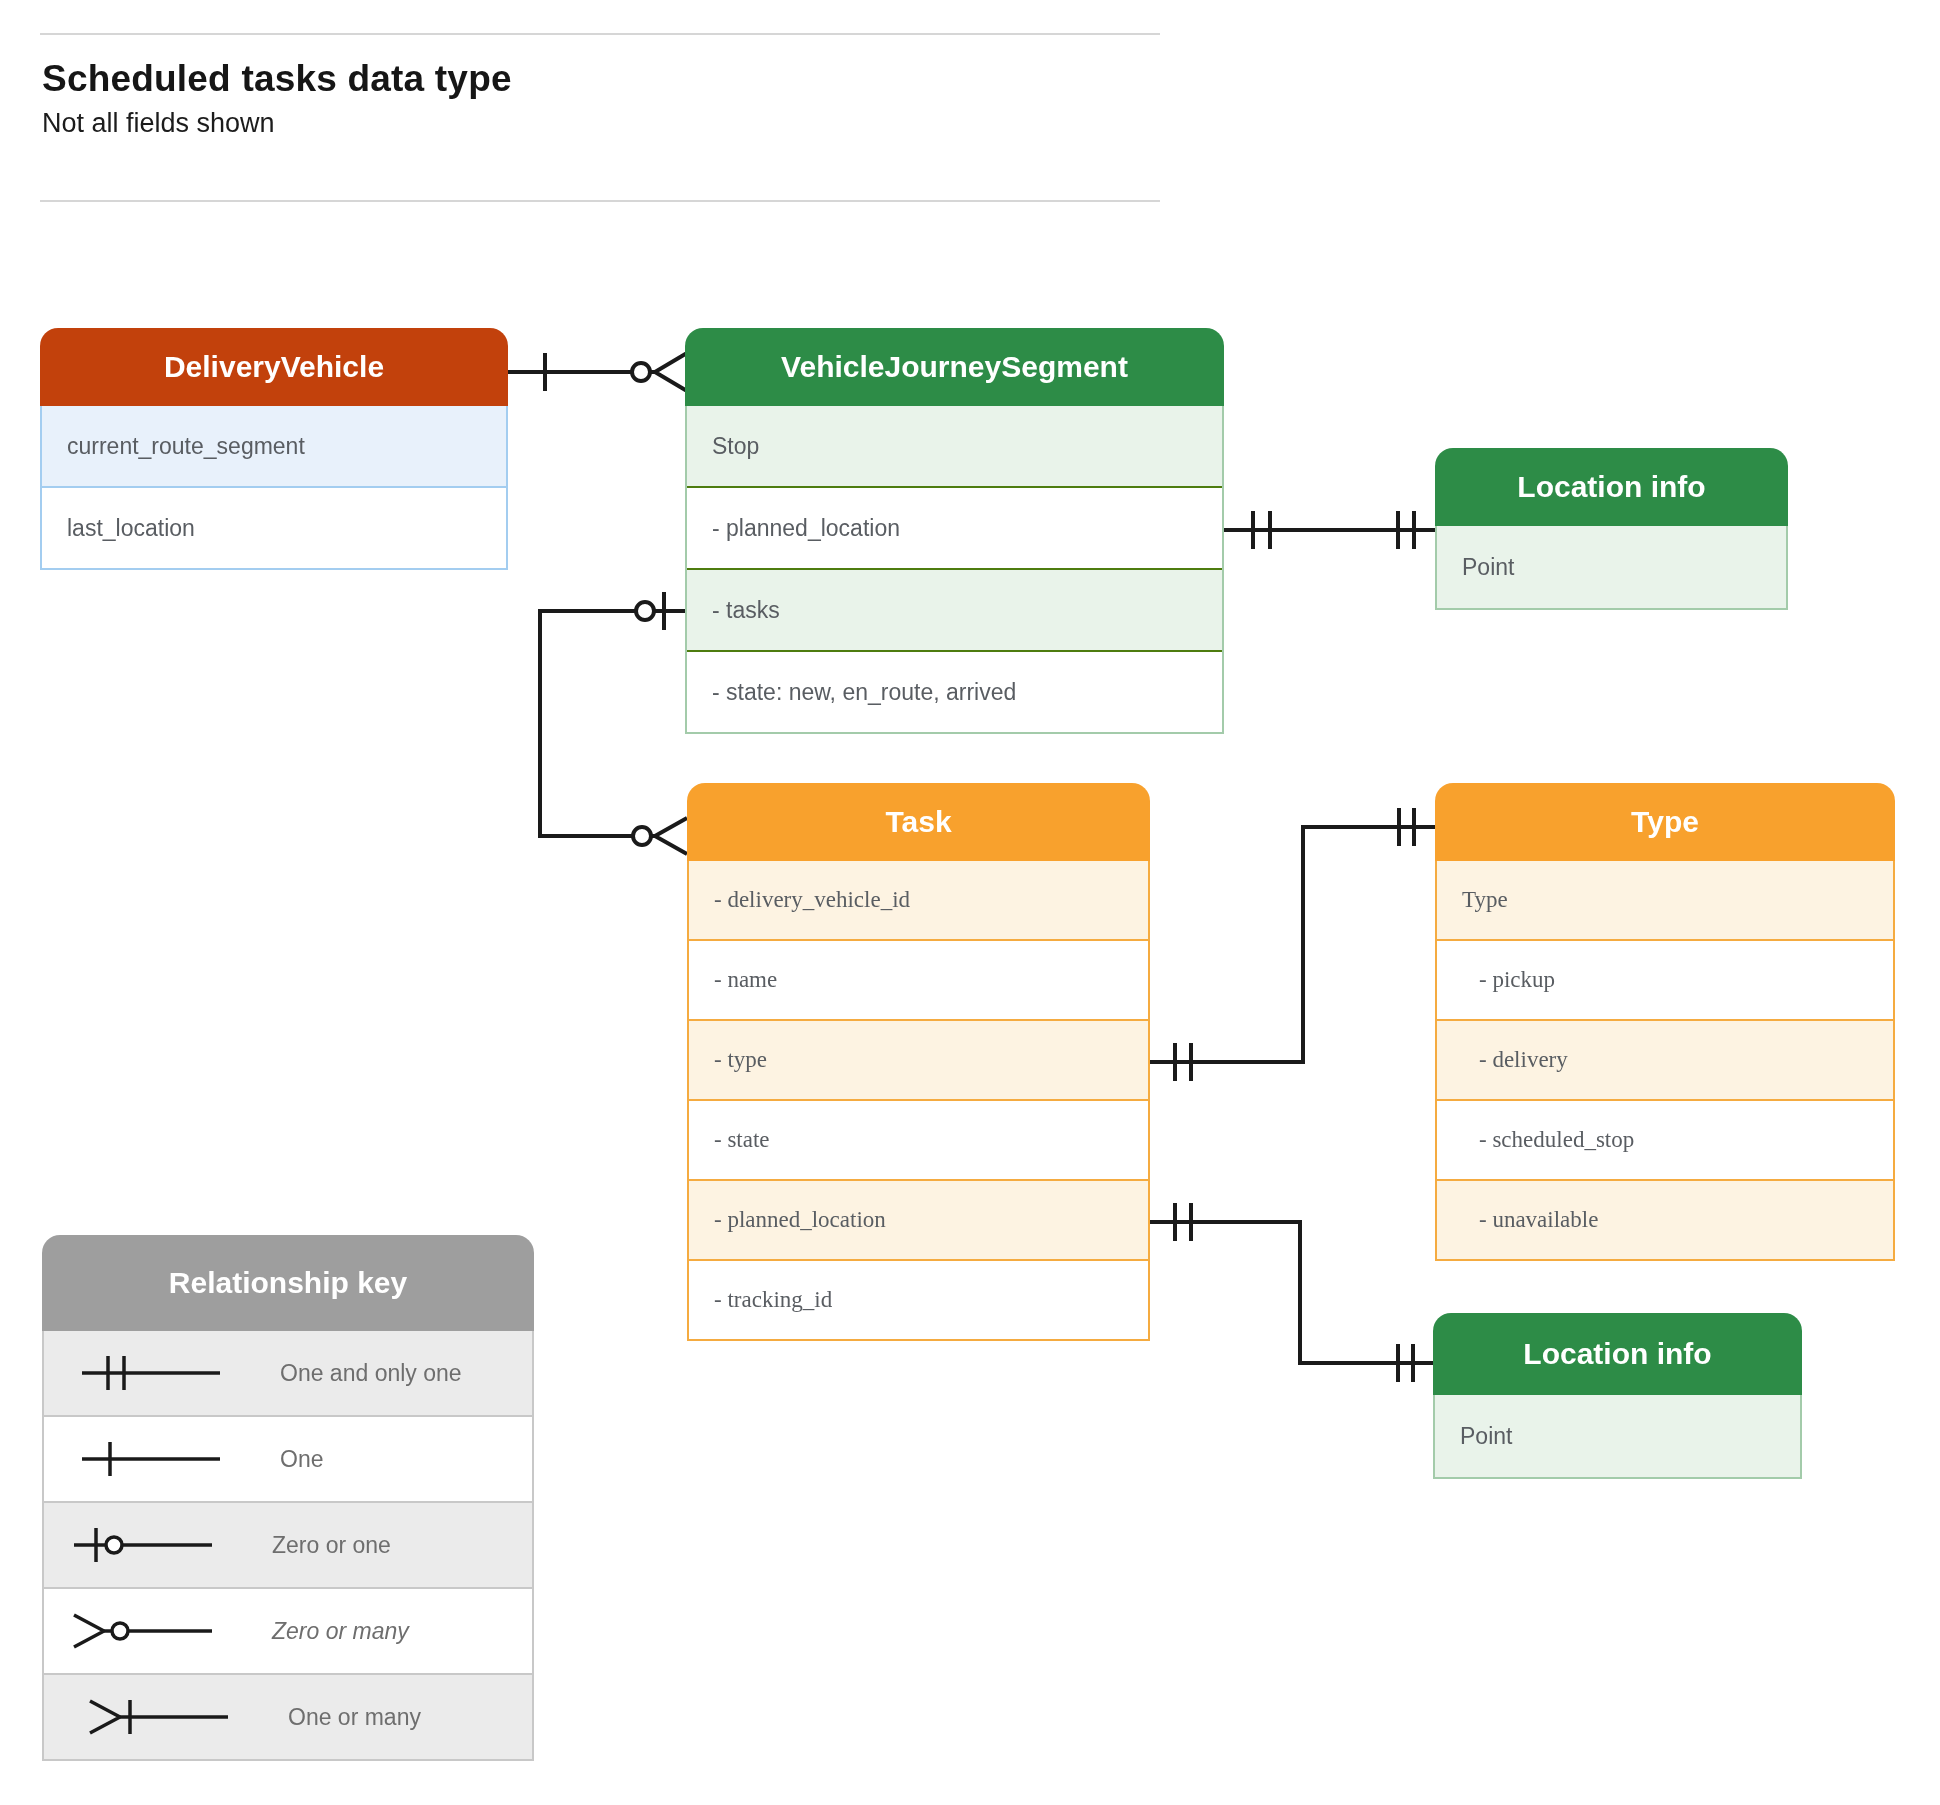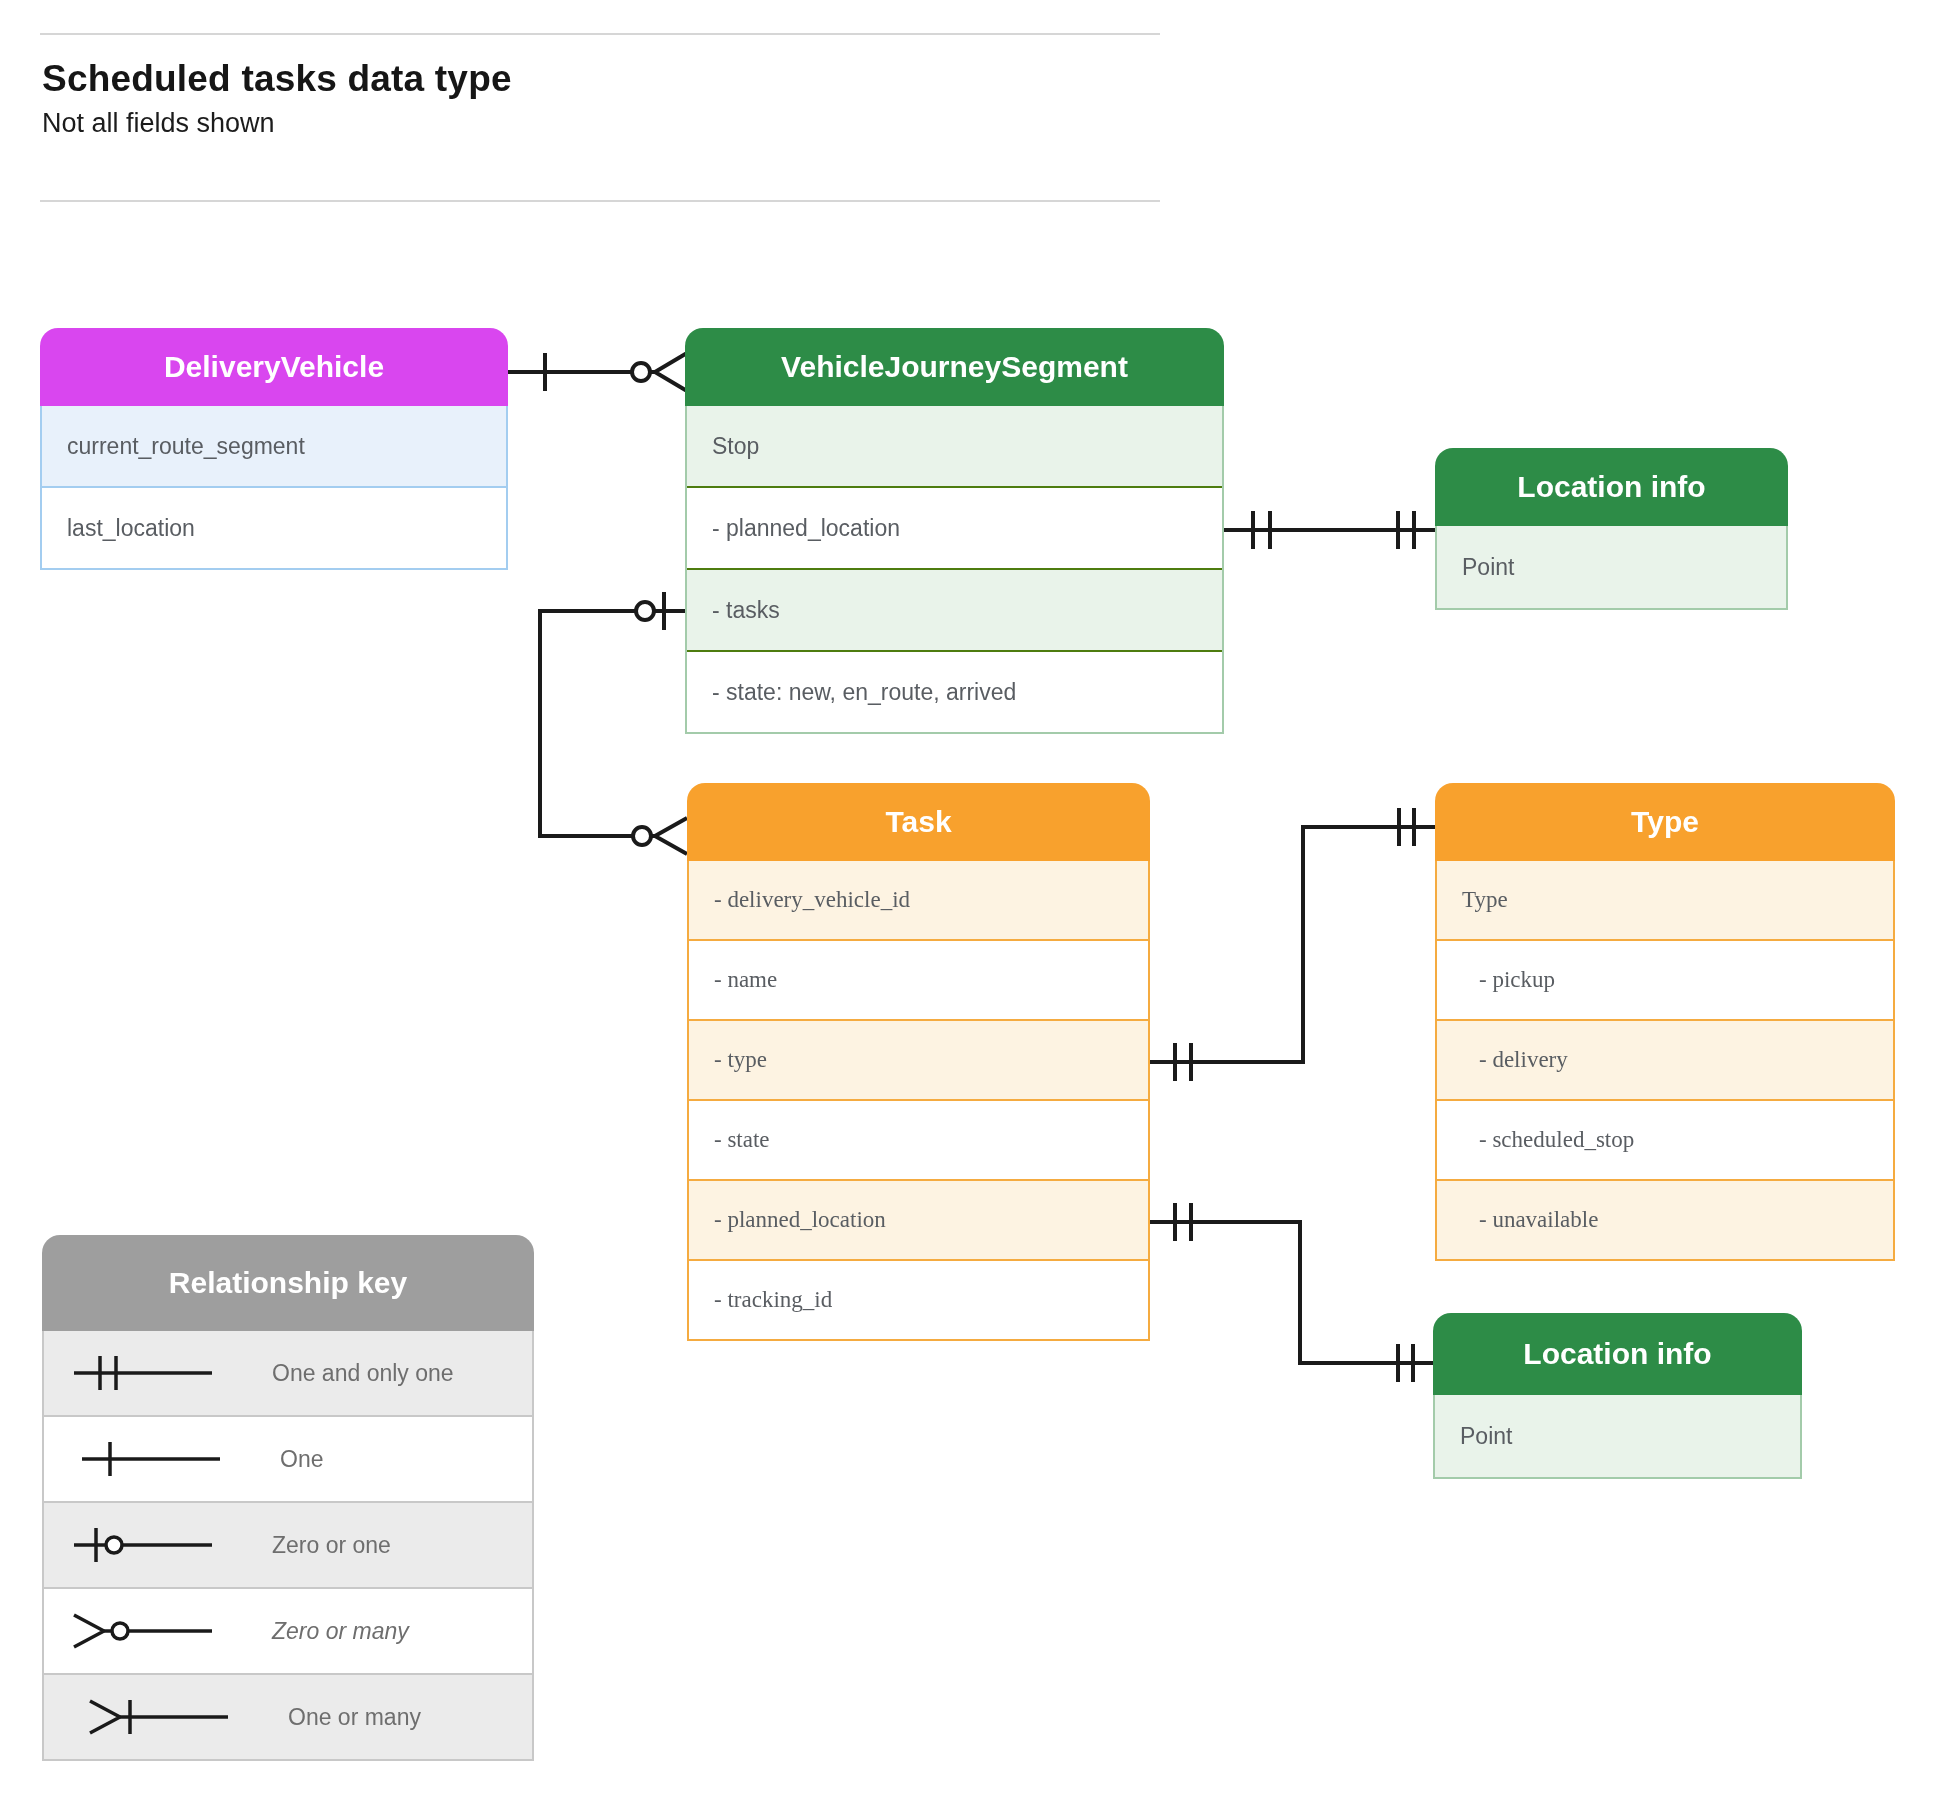--- a/index.html
+++ b/index.html
@@ -16,21 +16,21 @@
   .tbl{position:absolute;}
   .tbl-header{
     height:78px;border-radius:18px 18px 0 0;color:#ffffff;font-weight:bold;font-size:30px;
     display:flex;align-items:center;justify-content:center;
   }
   .tbl-rows{border-style:solid;border-width:0 2px 2px 2px;}
   .tbl-row{display:flex;align-items:center;padding-left:25px;font-size:23px;color:#595d62;}
   .tbl-row.indent{padding-left:42px;}
 
   
-  .t-blue .tbl-header{background:#d946ef;}
+  .t-blue .tbl-header{background:#c2410c;}
   .t-blue .tbl-rows{border-color:#a3cdf0;}
   .t-blue .tbl-row{height:80px;border-bottom:2px solid #a3cdf0;}
   .t-blue .tbl-row:last-child{border-bottom:none;}
   .r-blue{background:#e8f1fb;}
   .r-white{background:#ffffff;}
 
   
   .t-green .tbl-header{background:#2d8c47;}
   .t-green .tbl-rows{border-color:#a3cbaa;}
   .t-green .tbl-row{height:80px;border-bottom:2px solid #4d7c0f;}
@@ -146,21 +146,21 @@
   <div class="tbl t-green" style="left:1433px;top:1313px;width:369px;">
     <div class="tbl-header" style="height:82px;">Location info</div>
     <div class="tbl-rows">
       <div class="tbl-row r-green" style="height:82px;">Point</div>
     </div>
   </div>
 
   <div class="tbl t-gray" style="left:42px;top:1235px;width:492px;">
     <div class="tbl-header">Relationship key</div>
     <div class="tbl-rows">
-      <div class="tbl-row r-gray" style="padding-left:0;">
+      <div class="tbl-row r-gray" style="padding-left:8px;">
         <svg class="legend-sym" width="170" height="60" viewBox="0 0 170 60">
           <path d="M12 30 H150"></path>
             <path d="M38 13 V47"></path>
             <path d="M54 13 V47"></path>
         </svg>
         <span class="legend-label">One and only one</span>
       </div>
       <div class="tbl-row r-white" style="padding-left:8px;">
         <svg class="legend-sym" width="170" height="60" viewBox="0 0 170 60">
           <path d="M12 30 H150"></path>

